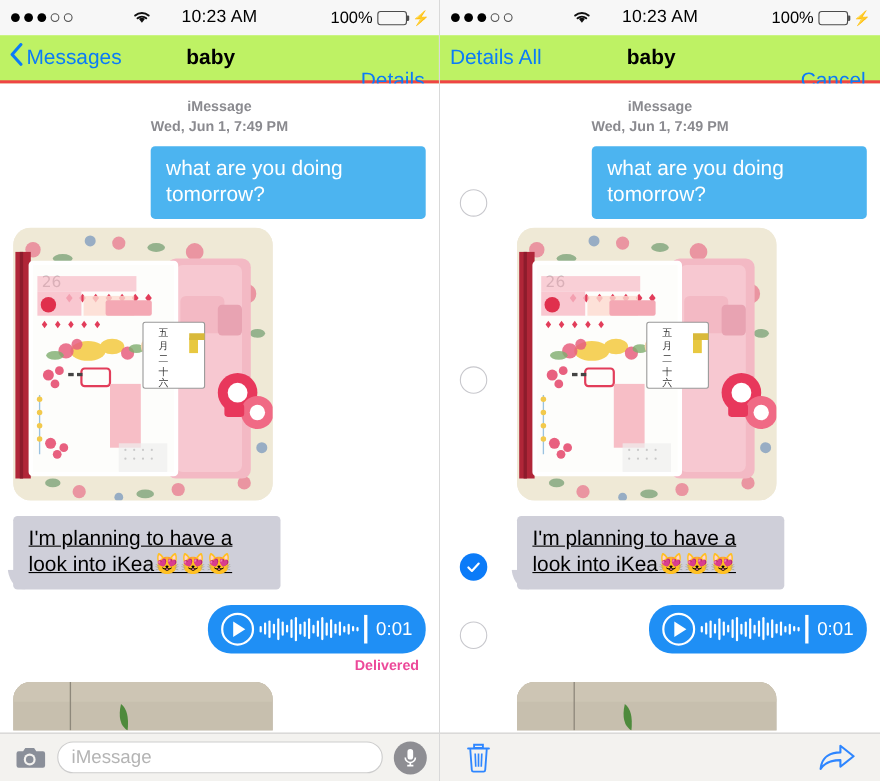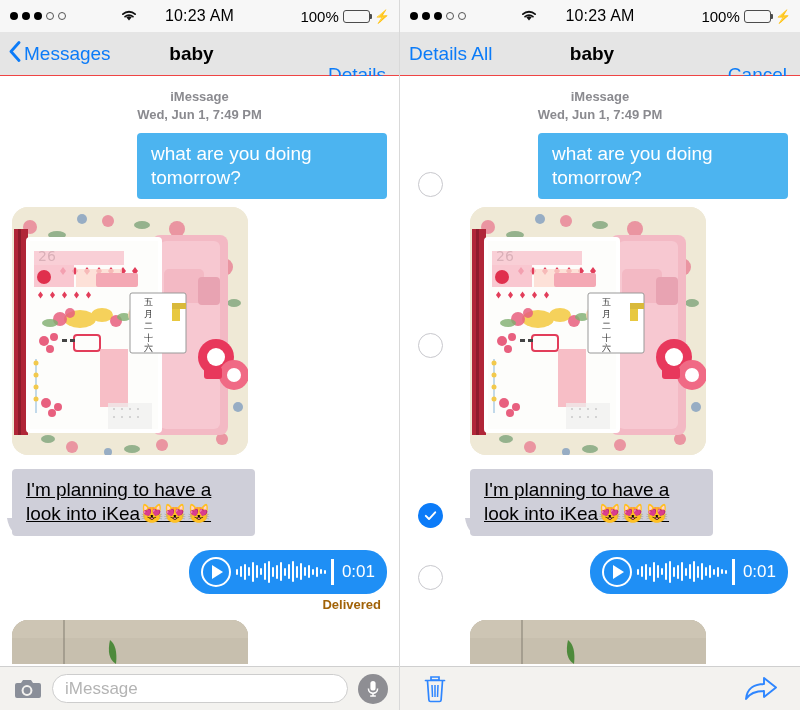--- a/index.html
+++ b/index.html
@@ -39,22 +39,22 @@
   .batt-fill { height: 100%; background: #4cd964; border-radius: 1px; }
   .batt:after {
     content:""; position:absolute; right:-3.5px; top:3.5px;
     width:2.5px; height:5px; background:#4c4c4c; border-radius:0 1px 1px 0;
   }
   .bolt { font-size: 13px; color: #000; line-height: 1; margin-left:1px; }
 
   
   .navbar {
     height: 44px; position: relative;
-    background: #e5e5e5;
-    border-bottom: 1px solid #ef4444;
+    background: #bef264;
+    border-bottom: 3px solid #ef4444;
     display: flex; align-items: center;
   }
   .nav-left, .nav-right {
     position: absolute; display: flex; align-items: center; gap: 3px;
     font-size: 19px; color: #0b7bf8; cursor: pointer;
   }
   .nav-left { left: 9px; }
   .nav-right { right: 13px; margin-top: 42px; }
   .nav-title {
     position: absolute; left: 0; right: 16px; text-align: center;
@@ -97,21 +97,21 @@
     border-left: 11px solid #fff;
     border-top: 7px solid transparent;
     border-bottom: 7px solid transparent;
   }
   .wave { display: flex; align-items: center; gap: 2px; height: 26px; }
   .wave i { display: block; width: 2px; background: #fff; border-radius: 1px; }
   .wave .cursor { width: 2.6px; height: 26px; background: #fff; margin: 0 3px; }
   .dur { font-size: 17px; color: #fff; }
 
   .delivered {
-    text-align: right; font-size: 13px; color: #a16207;
+    text-align: right; font-size: 13px; color: #ec4899;
     padding: 3px 18px 0 0; font-weight: bold;
   }
 
   
   .photo {
     width: 236px; height: 248px; border-radius: 16px; overflow: hidden;
     position: relative; background: #efe9d8;
   }
   .photo.partial { height: 44px; border-radius: 16px 16px 0 0; background:#c3bbab; }
   .photo svg { display: block; width: 100%; height: 100%; }

